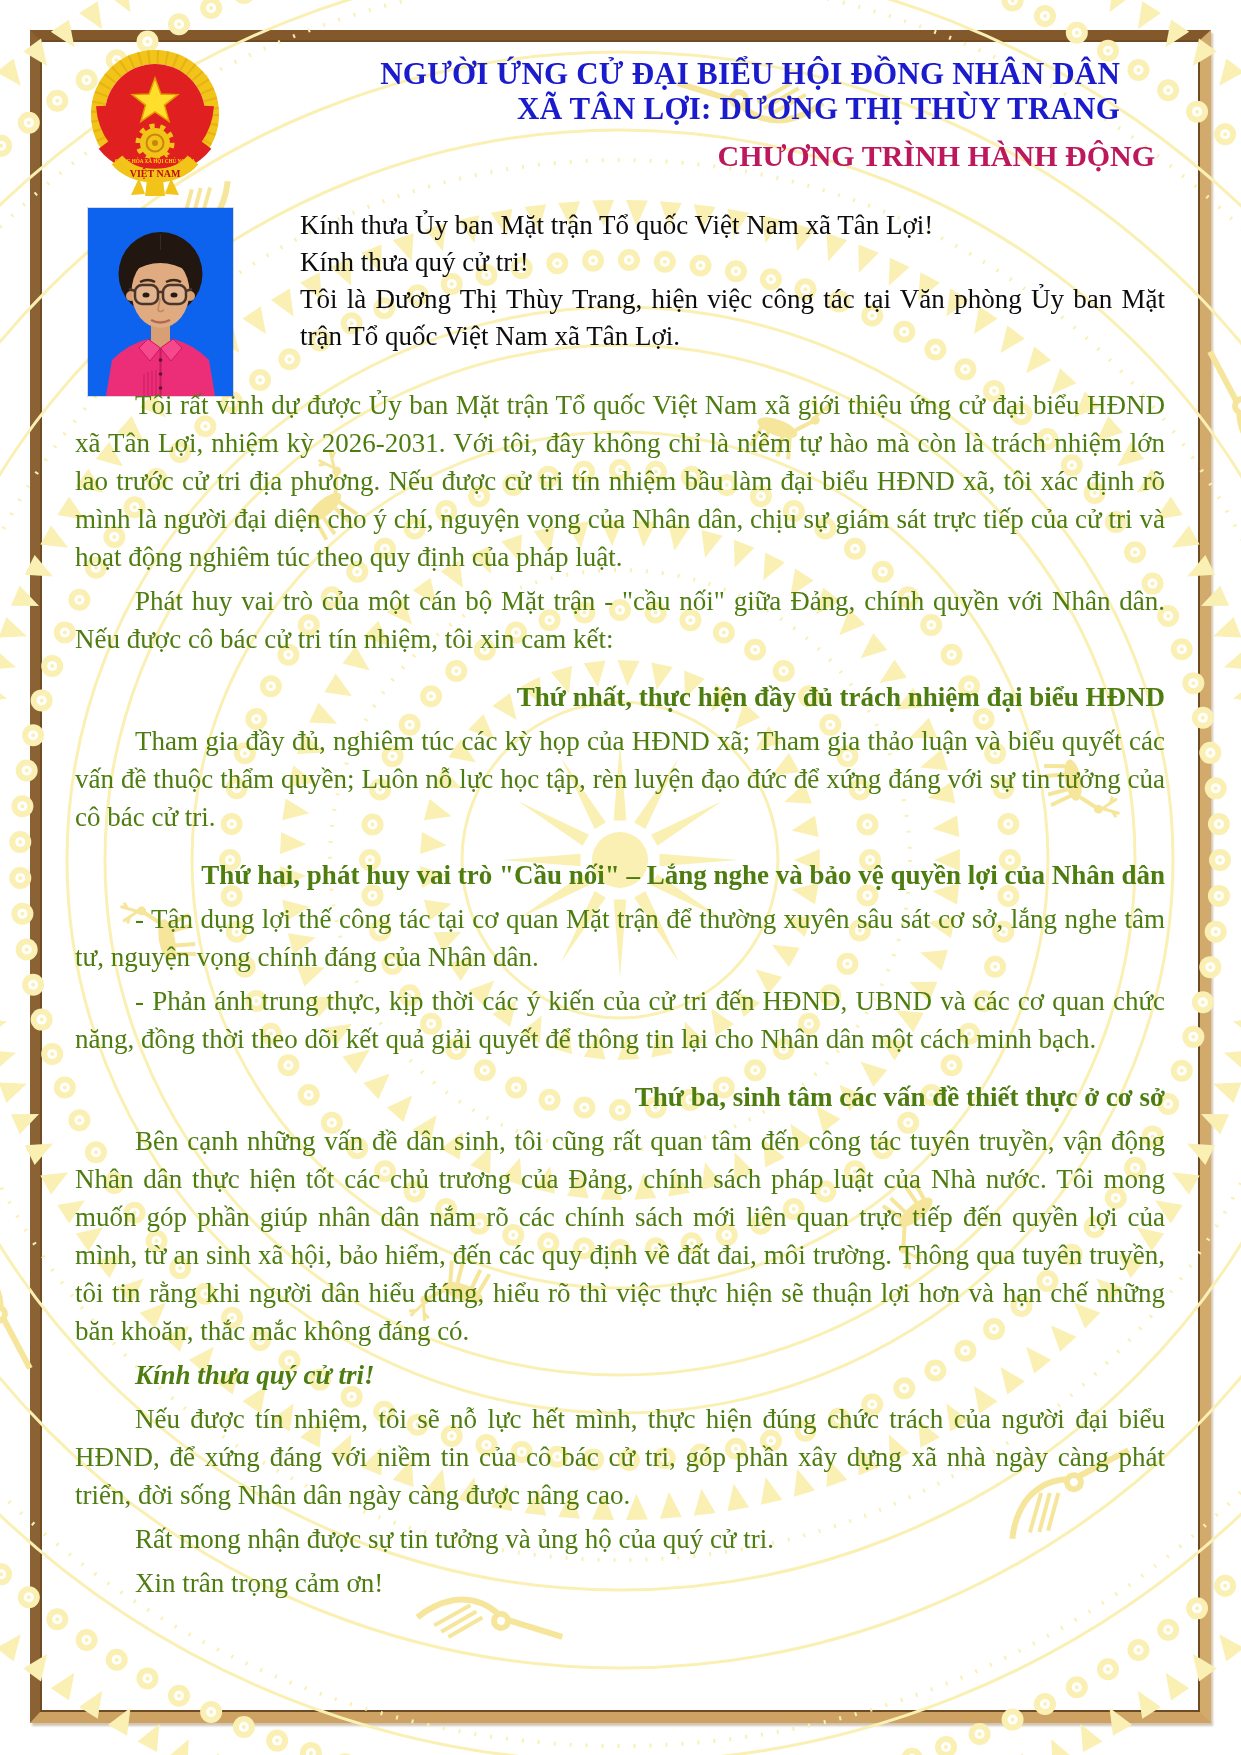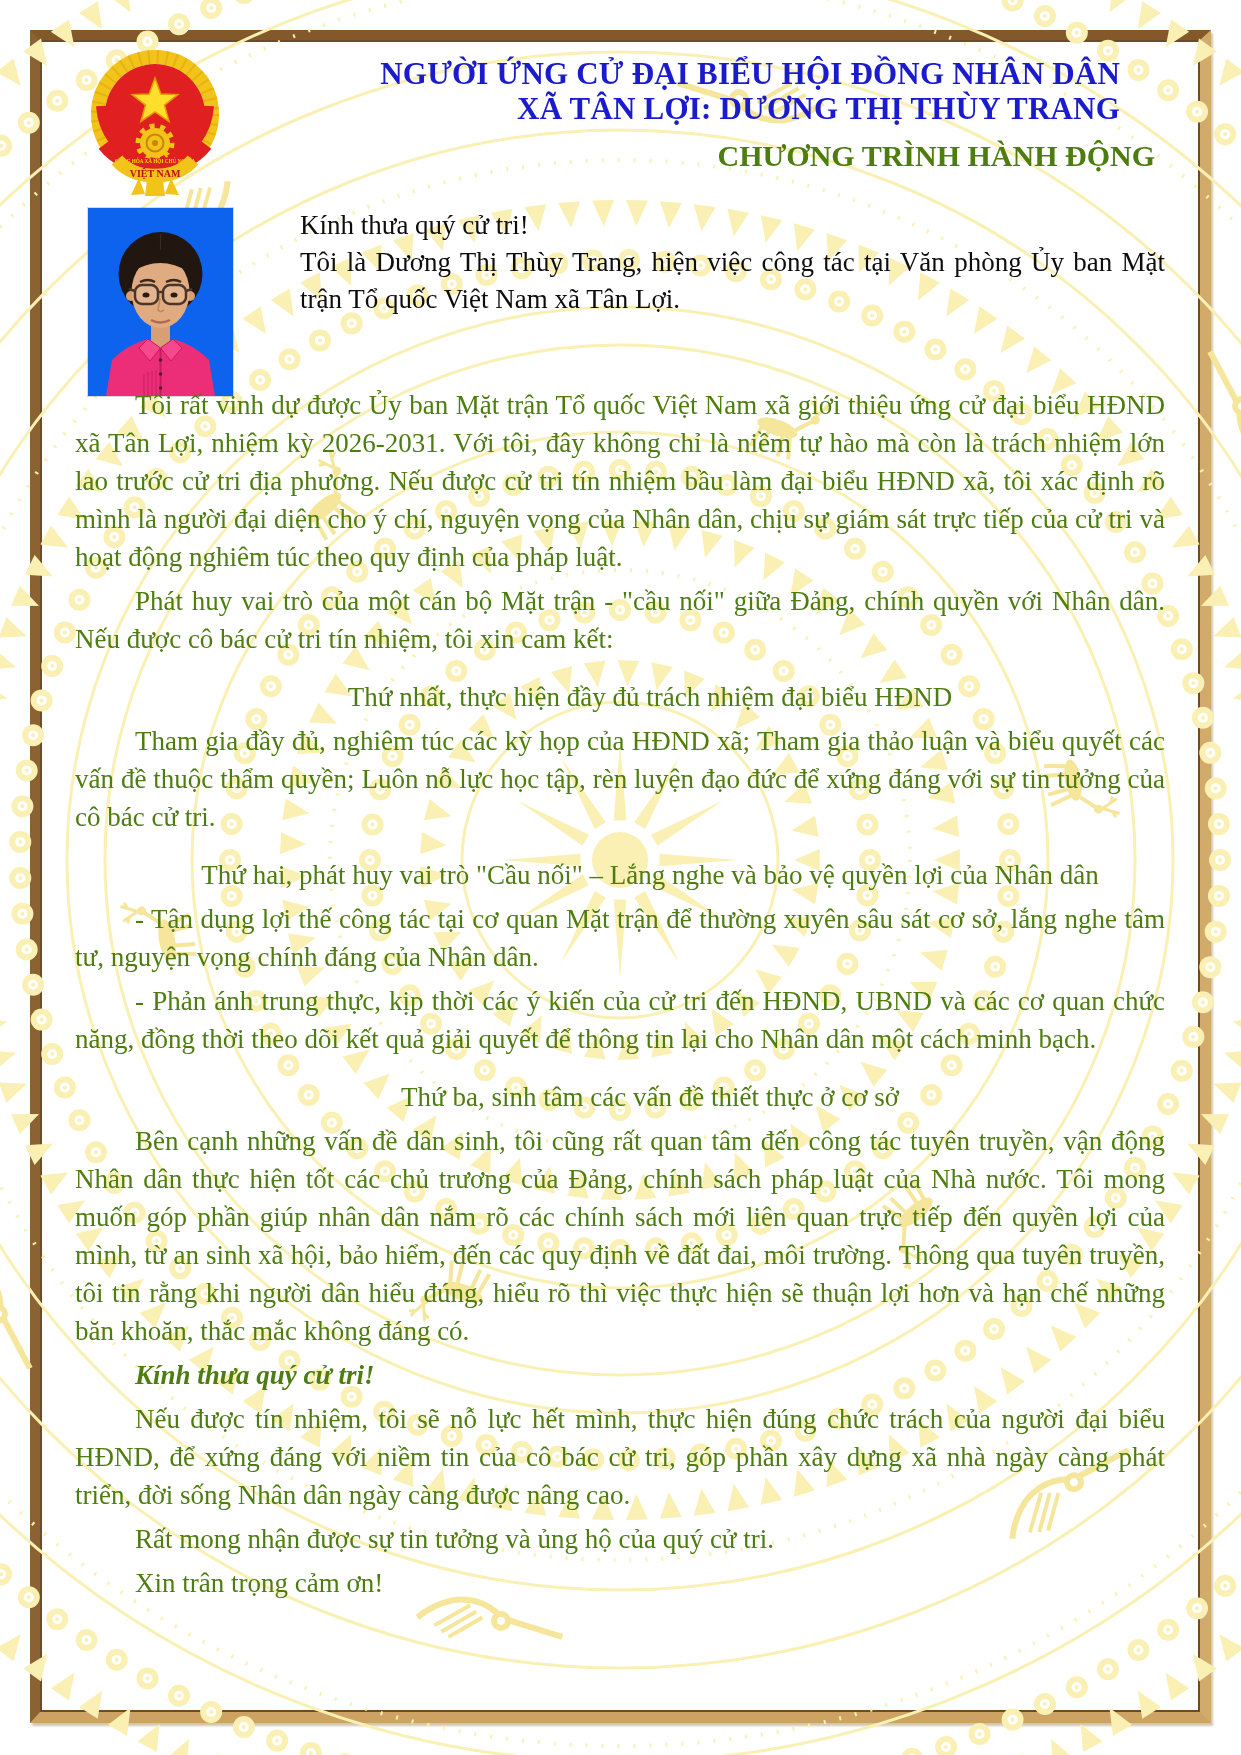--- a/index.html
+++ b/index.html
@@ -10,30 +10,30 @@
          border-color:#83592B #D2AA6C #CDa263 #8A6233;
          box-shadow:inset 0 0 0 2px #6E4B22, 2px 3px 2px rgba(120,90,40,.35);}
   .pattern{position:absolute;left:0;top:0;width:100%;height:100%;}
   .content{position:absolute;left:0;top:0;width:1241px;height:1755px;}
 
   .emblem{position:absolute;left:83px;top:48px;width:144px;height:150px;}
   .photo{position:absolute;left:88px;top:208px;width:145px;height:188px;box-shadow:0 0 0 1px rgba(0,0,0,.15);}
 
   .header-block{position:absolute;left:240px;top:56px;width:880px;text-align:right;}
   .title-line{font-weight:bold;color:#1B1BCE;font-size:31px;line-height:35px;letter-spacing:.2px;}
-  .subtitle{font-weight:bold;color:#4d7c0f;font-size:30px;line-height:34px;margin-top:13px;
+  .subtitle{font-weight:bold;color:#be185d;font-size:30px;line-height:34px;margin-top:13px;
             transform:translateX(35px);}
 
   .intro-block{position:absolute;left:300px;top:207px;width:865px;}
   .intro-block p{margin:0;font-size:27px;line-height:37px;color:#0d0d0d;}
   .intro-block .justify{text-align:justify;}
 
   .main-text{position:absolute;left:75px;top:386px;width:1090px;color:#4d7c0f;}
   .para{margin:0 0 6px 0;font-size:27px;line-height:38px;text-align:justify;text-indent:60px;}
-  .bold-head{font-weight:normal;text-align:center;margin-top:20px;}
+  .bold-head{font-weight:bold;text-align:right;margin-top:20px;}
   .italic-head{font-weight:bold;font-style:italic;text-align:left;}
 
   svg text{font-family:"Liberation Serif","DejaVu Serif",serif;}
 </style>
 </head>
 <body>
 
 <div class="page">
 
   <div class="frame"></div>
@@ -1705,20 +1705,21 @@
       <polygon points="60,131 72.5,140 62,153 51,140" fill="#F6488D" stroke="#C81B5E" stroke-width="1"></polygon>
       <polygon points="85,131 72.5,140 83,153 94,140" fill="#F6488D" stroke="#C81B5E" stroke-width="1"></polygon>
       <line x1="72.5" y1="140" x2="72.5" y2="188" stroke="#C81B5E" stroke-width="2"></line>
       <circle cx="72.5" cy="152" r="1.8" fill="#5A1030"></circle>
       <circle cx="72.5" cy="166" r="1.8" fill="#5A1030"></circle>
       <circle cx="72.5" cy="180" r="1.8" fill="#5A1030"></circle>
       <path d="M56,166 L56,188 M60,164 L60,188 M64,163 L64,188 M68,162 L68,188" stroke="#C81B5E" stroke-width="1"></path>
     </svg>
 
     <div class="intro-block">
+      <p>Kính thưa Ủy ban Mặt trận Tổ quốc Việt Nam xã Tân Lợi!</p>
       <p>Kính thưa quý cử tri!</p>
       <p class="justify">Tôi là Dương Thị Thùy Trang, hiện việc công tác tại Văn phòng Ủy ban Mặt trận Tổ quốc Việt Nam xã Tân Lợi.</p>
     </div>
 
     <div class="main-text">
         <p class="para">Tôi rất vinh dự được Ủy ban Mặt trận Tổ quốc Việt Nam xã giới thiệu ứng cử đại biểu HĐND xã Tân Lợi, nhiệm kỳ 2026-2031. Với tôi, đây không chỉ là niềm tự hào mà còn là trách nhiệm lớn lao trước cử tri địa phương. Nếu được cử tri tín nhiệm bầu làm đại biểu HĐND xã, tôi xác định rõ mình là người đại diện cho ý chí, nguyện vọng của Nhân dân, chịu sự giám sát trực tiếp của cử tri và hoạt động nghiêm túc theo quy định của pháp luật.</p>
         <p class="para">Phát huy vai trò của một cán bộ Mặt trận - "cầu nối" giữa Đảng, chính quyền với Nhân dân. Nếu được cô bác cử tri tín nhiệm, tôi xin cam kết:</p>
         <p class="para bold-head">Thứ nhất, thực hiện đầy đủ trách nhiệm đại biểu HĐND</p>
         <p class="para">Tham gia đầy đủ, nghiêm túc các kỳ họp của HĐND xã; Tham gia thảo luận và biểu quyết các vấn đề thuộc thẩm quyền; Luôn nỗ lực học tập, rèn luyện đạo đức để xứng đáng với sự tin tưởng của cô bác cử tri.</p>
         <p class="para bold-head">Thứ hai, phát huy vai trò "Cầu nối" – Lắng nghe và bảo vệ quyền lợi của Nhân dân</p>

